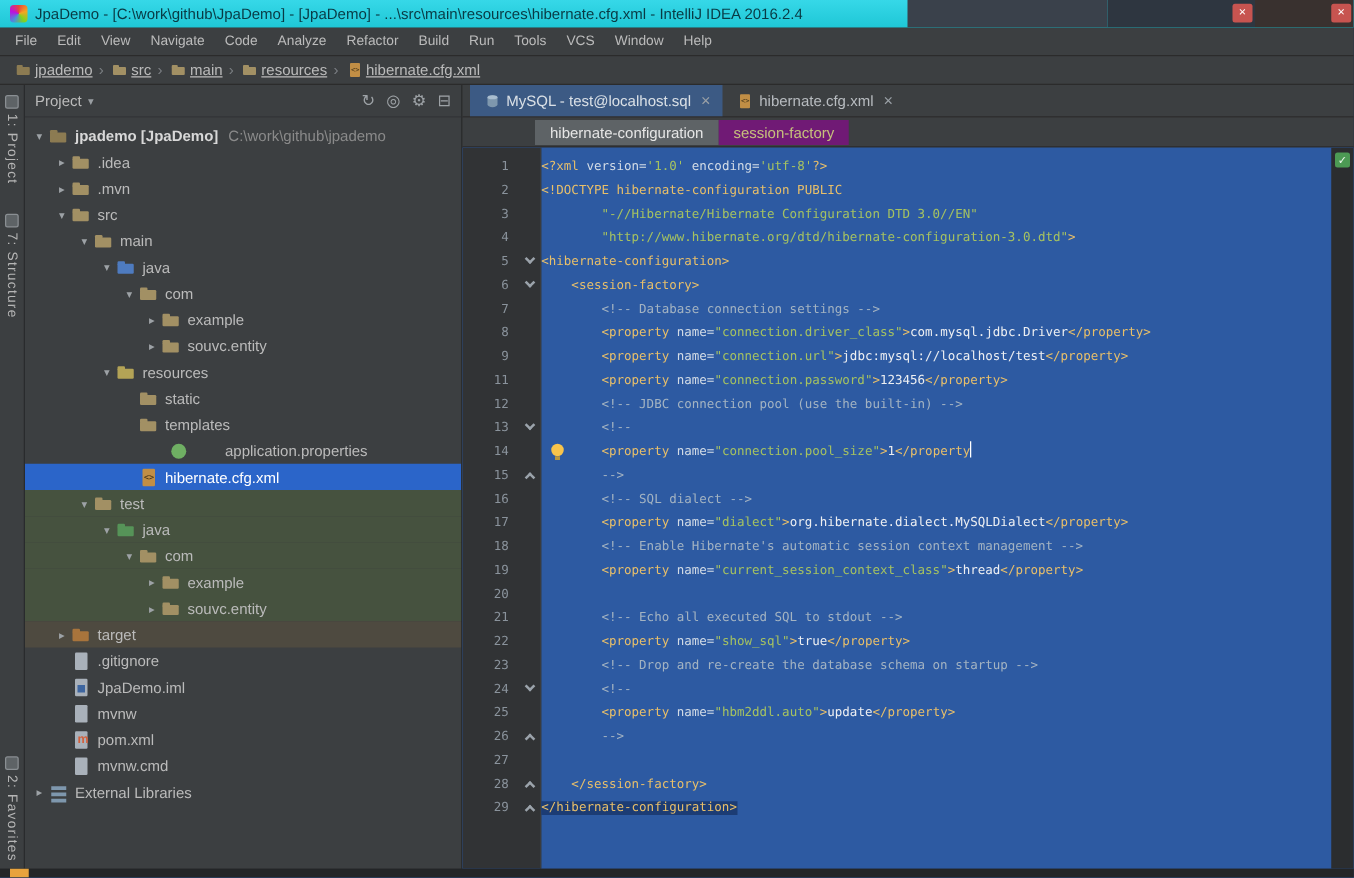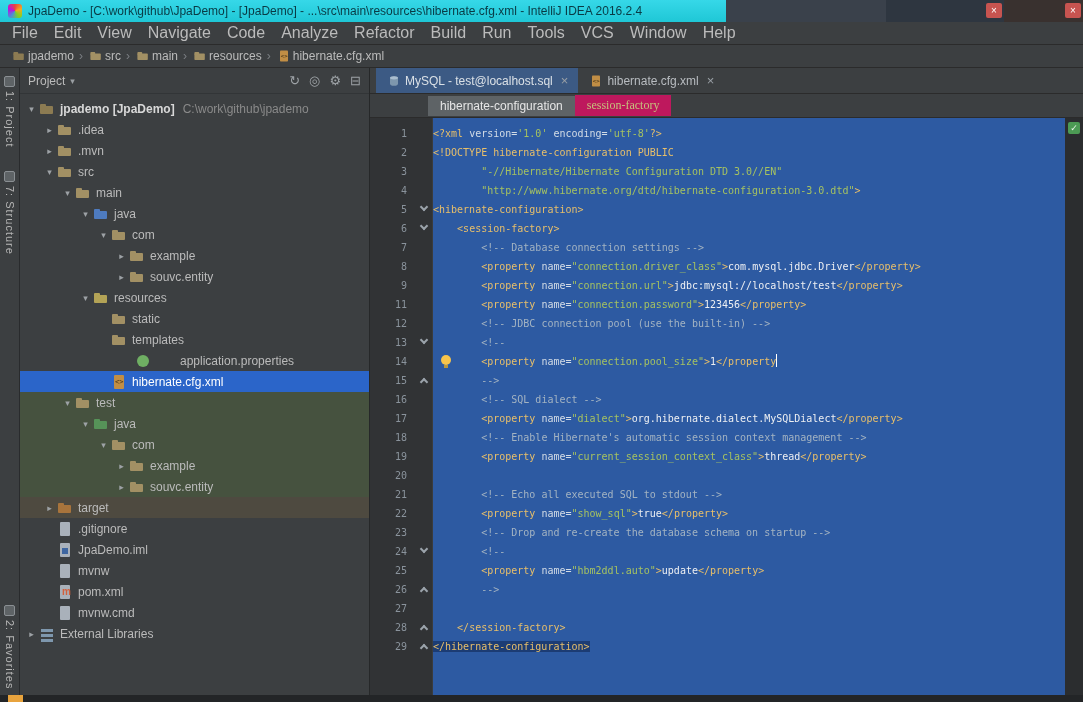--- a/index.html
+++ b/index.html
@@ -12,23 +12,23 @@
           background:conic-gradient(#E8453C,#F5A623,#7ED321,#4A90D9,#BD10E0,#E8453C); }
   .title { font-size:12px; color:#093A44; white-space:nowrap; overflow:hidden; }
   .frag { position:absolute; top:0; height:22px; z-index:5; }
   .frag1 { left:726px; width:160px; background:#3A414B; }
   .frag2 { left:886px; width:118px; background:#2E3640; }
   .frag3 { left:1004px; width:79px; background:#39312F; }
   .frag-close { position:absolute; right:2px; top:3px; width:16px; height:15px; background:#C75450; color:#FFF; font-size:10px; line-height:15px; text-align:center; border-radius:2px; }
 
   
   .menubar { height:23px; background:#3C3F41; display:flex; align-items:stretch; padding-left:4px; border-bottom:1px solid #2B2B2B; }
-  .mi { display:flex; align-items:center; padding:0 8px; font-size:16px; color:#BBBBBB; }
+  .mi { display:flex; align-items:center; padding:0 8px; font-size:11px; color:#BBBBBB; }
   .navbar { height:23px; background:#3C3F41; display:flex; align-items:center; padding-left:10px; border-bottom:1px solid #2B2B2B; font-size:12px; color:#BBBBBB; }
-  .crumb { display:flex; align-items:center; margin:0 1px; }
+  .crumb { display:flex; align-items:center; margin:0 1px;text-decoration:underline; }
   .crumb .ico { transform:scale(.8); margin-right:1px; }
   .crumb-sep { color:#7A7E82; margin:0 4px; font-size:12px; }
 
   
   .main { position:absolute; top:68px; left:0; right:0; bottom:7px; display:flex; }
 
   .stripe { width:20px; background:#3C3F41; border-right:1px solid #292B2D; position:relative; flex:none; }
   .stripe-top { display:flex; flex-direction:column; gap:24px; padding-top:8px; align-items:center; }
   .stripe-bottom { position:absolute; bottom:6px; left:0; width:100%; display:flex; flex-direction:column; align-items:center; }
   .stripe-btn { display:flex; flex-direction:column; align-items:center; gap:4px; }
@@ -75,21 +75,21 @@
   
   .editor { flex:1; display:flex; flex-direction:column; min-width:0; }
   .tabbar { height:26px; background:#3C3F41; display:flex; align-items:stretch; padding-left:6px; border-bottom:1px solid #2B2B2B; flex:none; }
   .tab { display:flex; align-items:center; gap:3px; padding:0 10px; font-size:12px; color:#B8BCC0; }
   .tab.active { background:#3C5A84; color:#DAE0E6; }
   .tab .ico { transform:scale(.8); margin-right:0; }
   .tab-close { margin-left:5px; color:#9AA0A6; font-size:13px; }
   .crumbbar { height:24px; background:#3C3F41; display:flex; align-items:center; padding-left:58px; border-bottom:1px solid #2B2B2B; flex:none; }
   .chip { font-size:12px; padding:3px 12px; }
   .chip1 { background:#5E6366; color:#E6E6E6; }
-  .chip2 { background:#be185d; color:#C6C07C;font-family:Liberation Serif, serif; }
+  .chip2 { background:#701a75; color:#C6C07C; }
 
   .ebody { flex:1; position:relative; background:var(--c-editor-bg,#2D5AA2); overflow:hidden; }
   .gutter-bg { position:absolute; left:0; top:0; bottom:0; width:63px; background:#313335; border-right:1px solid #3A3C3E; }
   .rightbar { position:absolute; right:0; top:0; bottom:0; width:18px; background:#2B2D2F; }
   .okcheck { position:absolute; top:4px; left:3px; width:12px; height:12px; background:var(--c-status-ok,#4C9A54); color:#E8F5E9; font-size:9px; line-height:12px; text-align:center; border-radius:2px; }
   .codewrap { position:absolute; left:0; top:6px; right:18px; font-family:"DejaVu Sans Mono",monospace; font-size:10px; line-height:19px; z-index:1; }
   .cl { display:flex; height:19px; }
   .ln { width:46px; flex:none; text-align:right; padding-right:9px; color:#8A939C; font-size:10px; }
   .fold { width:17px; flex:none; position:relative; }
   .codecell { flex:1; white-space:pre; position:relative; color:#E8EAF0; }

